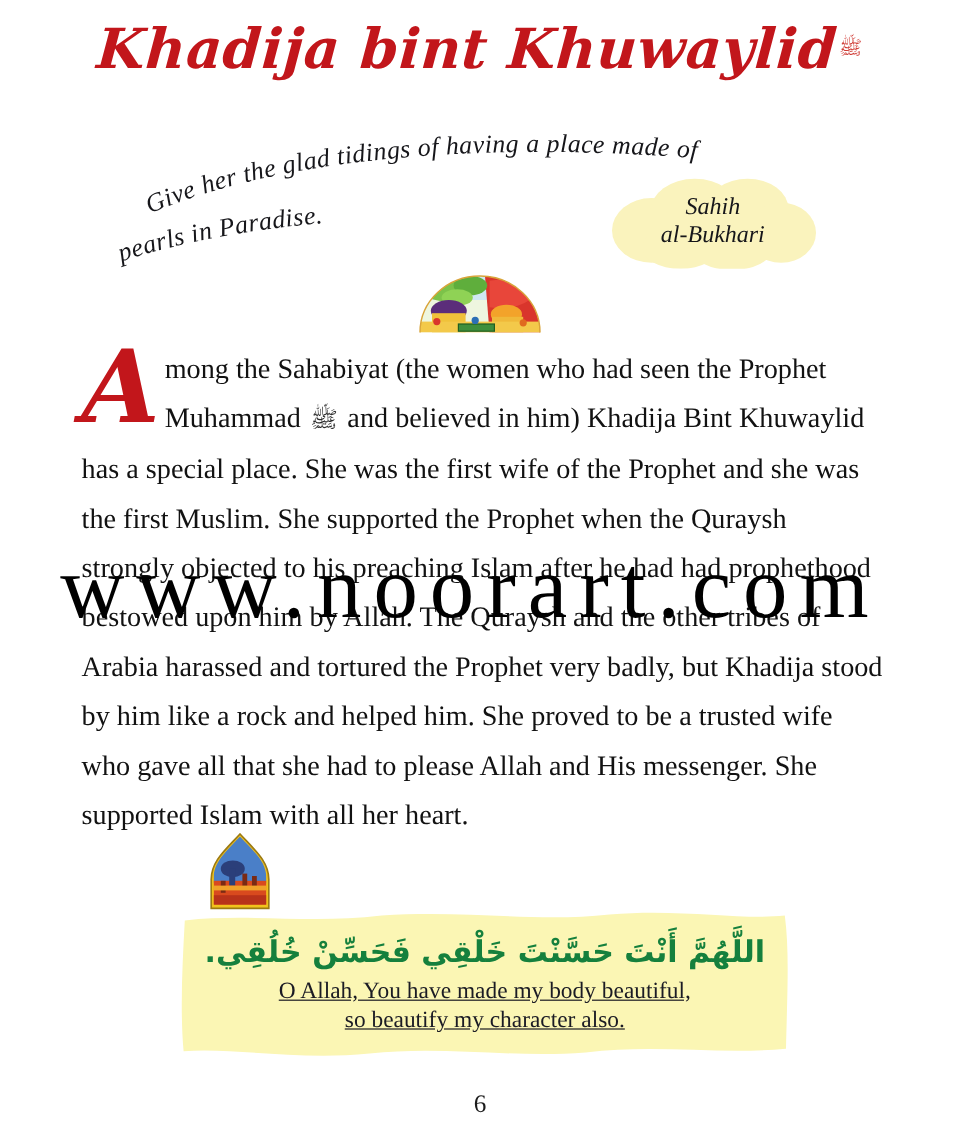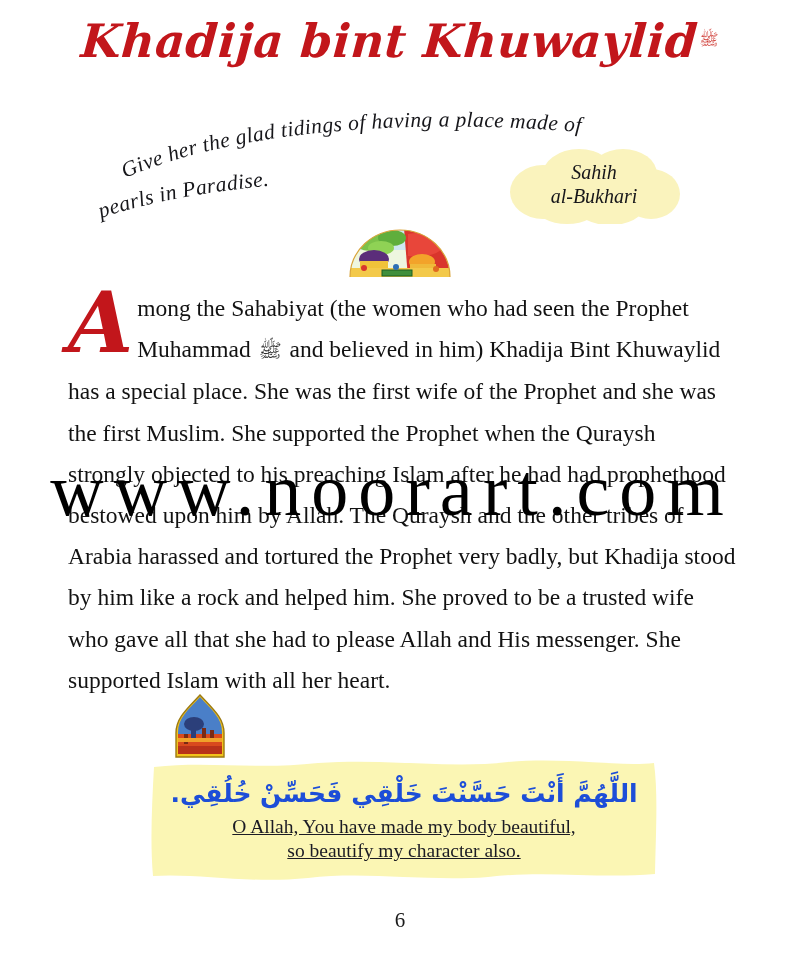--- a/index.html
+++ b/index.html
@@ -159,21 +159,21 @@
     left: 0; top: 0;
     width: 512px;
     text-align: center;
   }
   .dua-arabic {
     margin-top: 18px;
     font-family: "DejaVu Sans", "Liberation Sans", sans-serif;
     font-size: 25px;
     line-height: 1.4;
     direction: rtl;
-    color: #1d4ed8;
+    color: #15803d;
     font-weight: bold;
   }
   .dua-en {
     margin-top: 4px;
     font-family: "Liberation Serif", "DejaVu Serif", serif;
     font-size: 19.5px;
     line-height: 1.25;
     color: #1b1b24;
     text-decoration: underline;
   }

